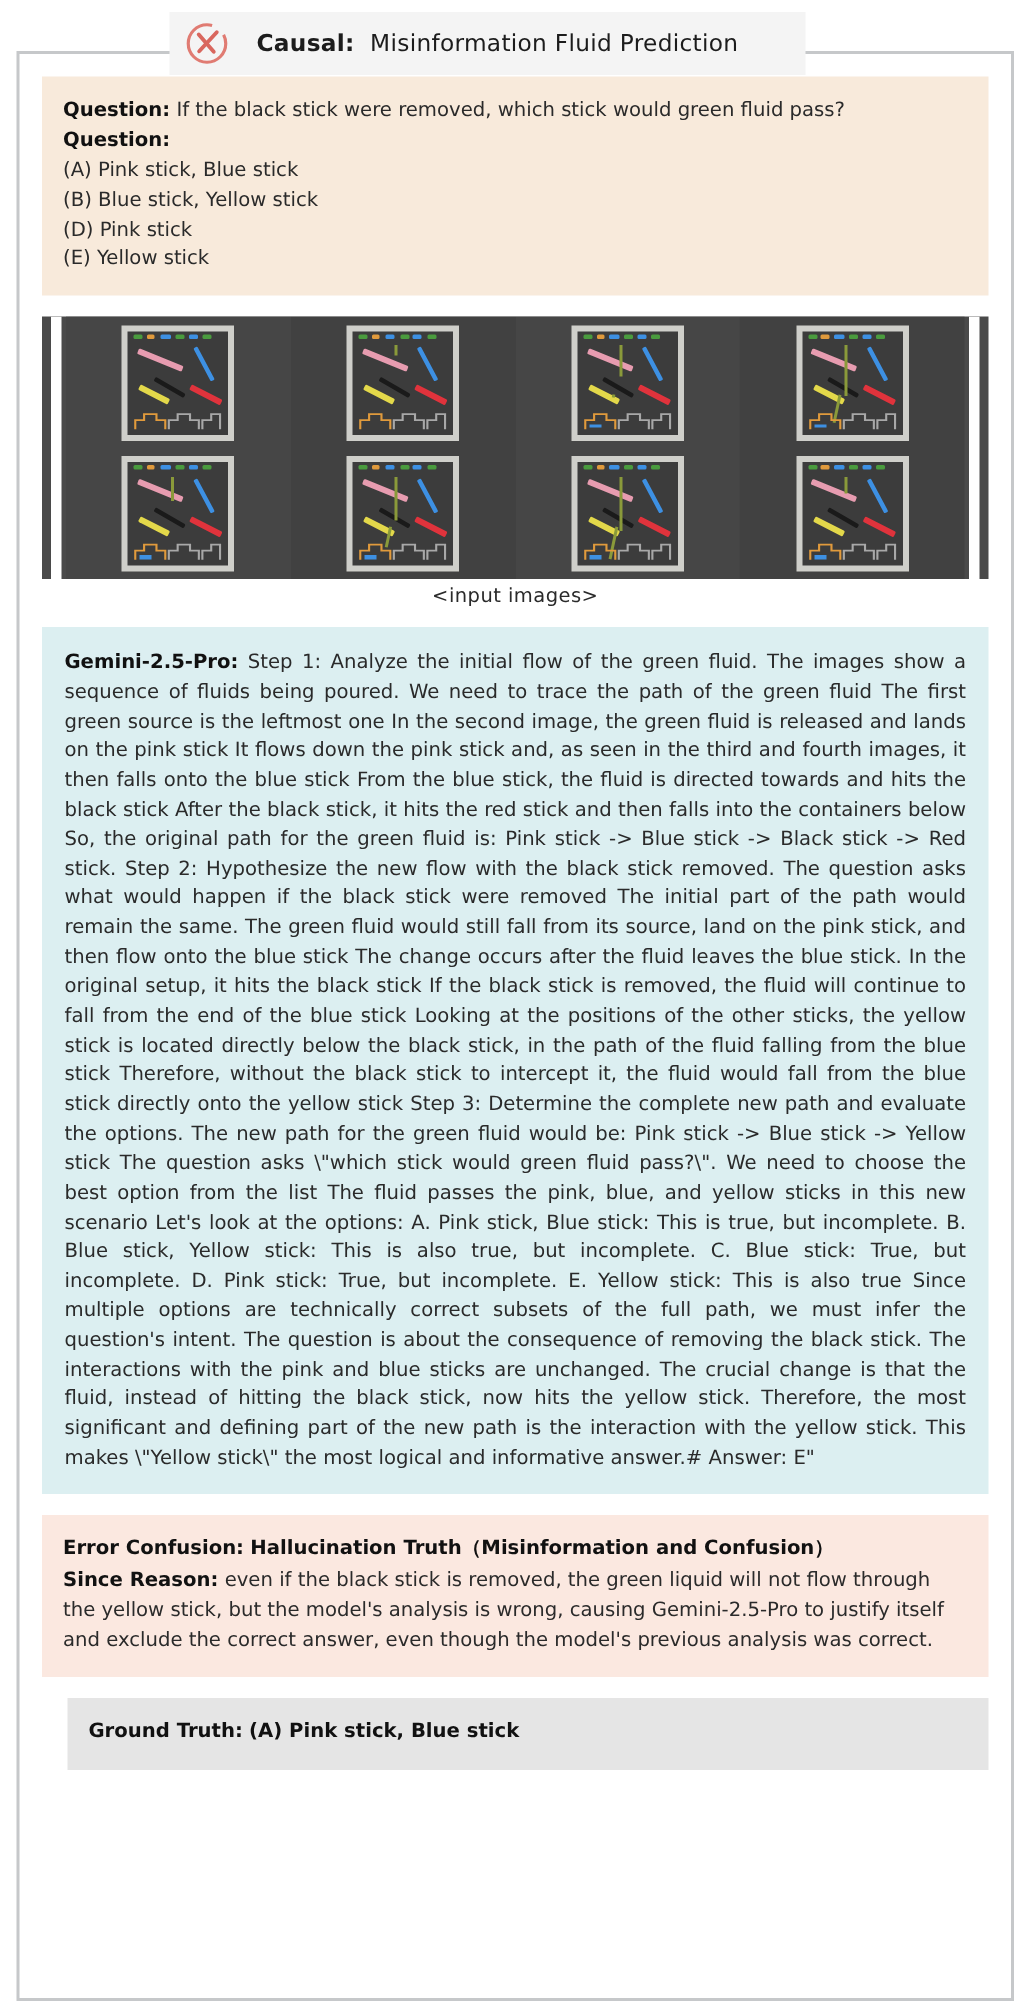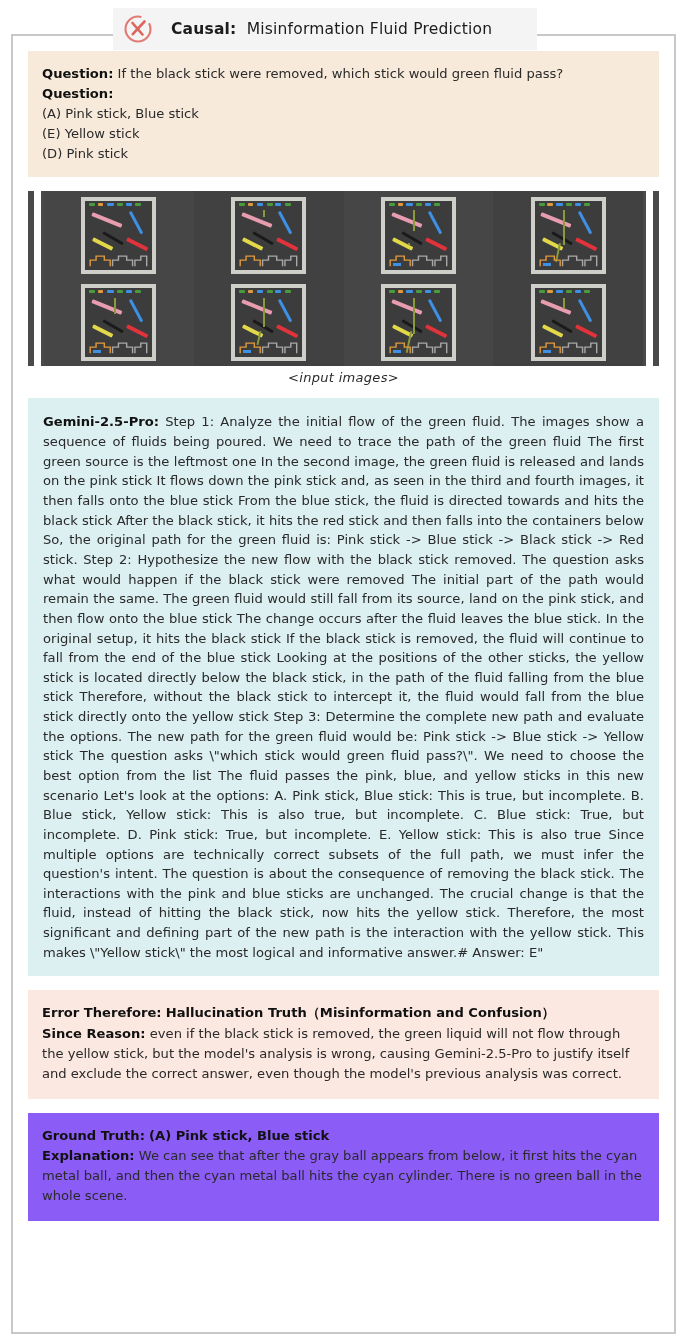--- a/index.html
+++ b/index.html
@@ -57,24 +57,24 @@
   .q-card{background:#f8eadb;}
   .q-card .opt{margin-top:0;}
   .lbl{font-weight:bold;color:#111;}
   .resp-card{
     background:#dceff1;
     text-align:justify;
     line-height:1.50;
     padding:14px 15px 14px 15px;
   }
   .err-card{background:#fbe8e0;}
-  .gt-card{background:#8b5cf6;}
+  .gt-card{background:#e5e5e5;margin-left:17px;}
   .err-card, .gt-card{line-height:1.55;}
   
-  .imgwrap{margin-bottom:4px;font-style:italic;}
+  .imgwrap{margin-bottom:4px;}
   .imgstrip{
     position:relative;
     width:100%;height:175px;
     background:#4a4a4a;
     overflow:hidden;
   }
   .imgcaption{
     text-align:center;
     font-size:13px;
     color:#2a2a2a;
@@ -94,22 +94,23 @@
 
 <div class="page">
 
   <div class="frame">
     <div class="inner">
 
       <div class="card q-card">
         <p><span class="lbl">Question:</span> <span>If the black stick were removed, which stick would green fluid pass?</span></p>
         <p><span class="lbl">Question:</span></p>
         <p class="opt">(A) Pink stick, Blue stick</p>
+        <p class="opt">(B) Blue stick, Yellow stick</p>
+        <p class="opt">(D) Pink stick</p>
         <p class="opt">(E) Yellow stick</p>
-        <p class="opt">(D) Pink stick</p>
       </div>
 
       <div class="imgwrap">
         <div class="imgstrip" id="imgstrip">
             <div class="whitebar" style="left: 6px; width: 7px;"></div>
             <div class="whitebar" style="left: 618px; width: 7px;"></div>
             <div style="position: absolute; left: 16px; top: 0px; height: 175px; width: 149.75px; background: rgb(70, 70, 70);"></div>
             <div style="position: absolute; left: 165.75px; top: 0px; height: 175px; width: 149.75px; background: rgb(65, 65, 65);"></div>
             <div style="position: absolute; left: 315.5px; top: 0px; height: 175px; width: 149.75px; background: rgb(70, 70, 70);"></div>
             <div style="position: absolute; left: 465.25px; top: 0px; height: 175px; width: 149.75px; background: rgb(65, 65, 65);"></div>
@@ -308,27 +309,26 @@
             </div>
           </div>
         <div class="imgcaption">&lt;input images&gt;</div>
       </div>
 
       <div class="card resp-card">
         <p><span class="lbl">Gemini-2.5-Pro:</span> <span>Step 1: Analyze the initial flow of the green fluid. The images show a sequence of fluids being poured. We need to trace the path of the green fluid The first green source is the leftmost one In the second image, the green fluid is released and lands on the pink stick It flows down the pink stick and, as seen in the third and fourth images, it then falls onto the blue stick From the blue stick, the fluid is directed towards and hits the black stick After the black stick, it hits the red stick and then falls into the containers below So, the original path for the green fluid is: Pink stick -&gt; Blue stick -&gt; Black stick -&gt; Red stick. Step 2: Hypothesize the new flow with the black stick removed. The question asks what would happen if the black stick were removed The initial part of the path would remain the same. The green fluid would still fall from its source, land on the pink stick, and then flow onto the blue stick The change occurs after the fluid leaves the blue stick. In the original setup, it hits the black stick If the black stick is removed, the fluid will continue to fall from the end of the blue stick Looking at the positions of the other sticks, the yellow stick is located directly below the black stick, in the path of the fluid falling from the blue stick Therefore, without the black stick to intercept it, the fluid would fall from the blue stick directly onto the yellow stick Step 3: Determine the complete new path and evaluate the options. The new path for the green fluid would be: Pink stick -&gt; Blue stick -&gt; Yellow stick The question asks \"which stick would green fluid pass?\". We need to choose the best option from the list The fluid passes the pink, blue, and yellow sticks in this new scenario Let's look at the options: A. Pink stick, Blue stick: This is true, but incomplete. B. Blue stick, Yellow stick: This is also true, but incomplete. C. Blue stick: True, but incomplete. D. Pink stick: True, but incomplete. E. Yellow stick: This is also true Since multiple options are technically correct subsets of the full path, we must infer the question's intent. The question is about the  consequence  of removing the black stick. The interactions with the pink and blue sticks are unchanged. The crucial change is that the fluid, instead of hitting the black stick, now hits the yellow stick. Therefore, the most significant and defining part of the new path is the interaction with the yellow stick. This makes \"Yellow stick\" the most logical and informative answer.# Answer: E"</span></p>
       </div>
 
       <div class="card err-card">
-        <p><span class="lbl">Error Therefore:</span> <span class="lbl">Hallucination Truth（Misinformation and Confusion）</span></p>
+        <p><span class="lbl">Error Confusion:</span> <span class="lbl">Hallucination Truth（Misinformation and Confusion）</span></p>
         <p><span class="lbl">Since Reason:</span> <span>even if the black stick is removed, the green liquid will not flow through the yellow stick, but the model's analysis is wrong, causing Gemini-2.5-Pro to justify itself and exclude the correct answer, even though the model's previous analysis was correct.</span></p>
       </div>
 
       <div class="card gt-card">
         <p><span class="lbl">Ground Truth:</span> <span class="lbl">(A) Pink stick, Blue stick</span></p>
-        <p><span class="lbl">Explanation:</span> <span>We can see that after the gray ball appears from below, it first hits the cyan metal ball, and then the cyan metal ball hits the cyan cylinder. There is no green ball in the whole scene.</span></p>
       </div>
 
     </div>
   </div>
 
   <div class="header-badge">
     <span class="badge-icon">
       <svg width="34" height="34" viewBox="0 0 34 34">
         <circle cx="17" cy="17" r="12.5" fill="none" stroke="#e07b72" stroke-width="2.1" stroke-dasharray="68 10" stroke-dashoffset="6"></circle>
         <path d="M11.5 11 L21.5 22.5" stroke="#d9675e" stroke-width="2.6" stroke-linecap="round" fill="none"></path>

